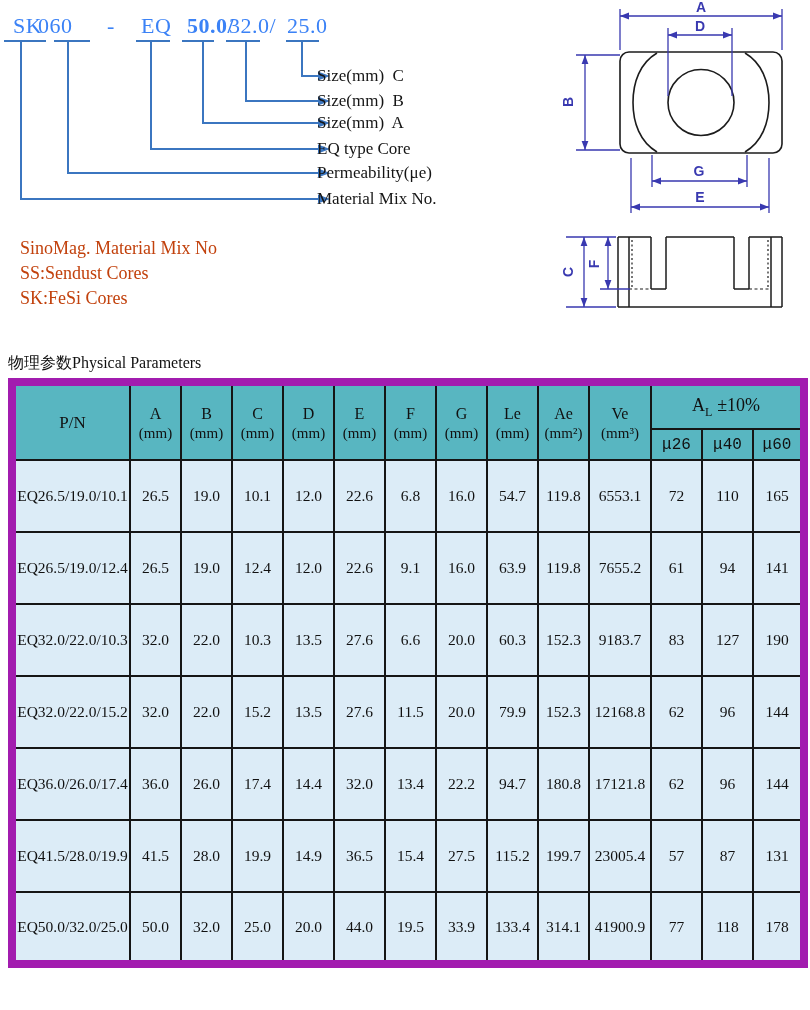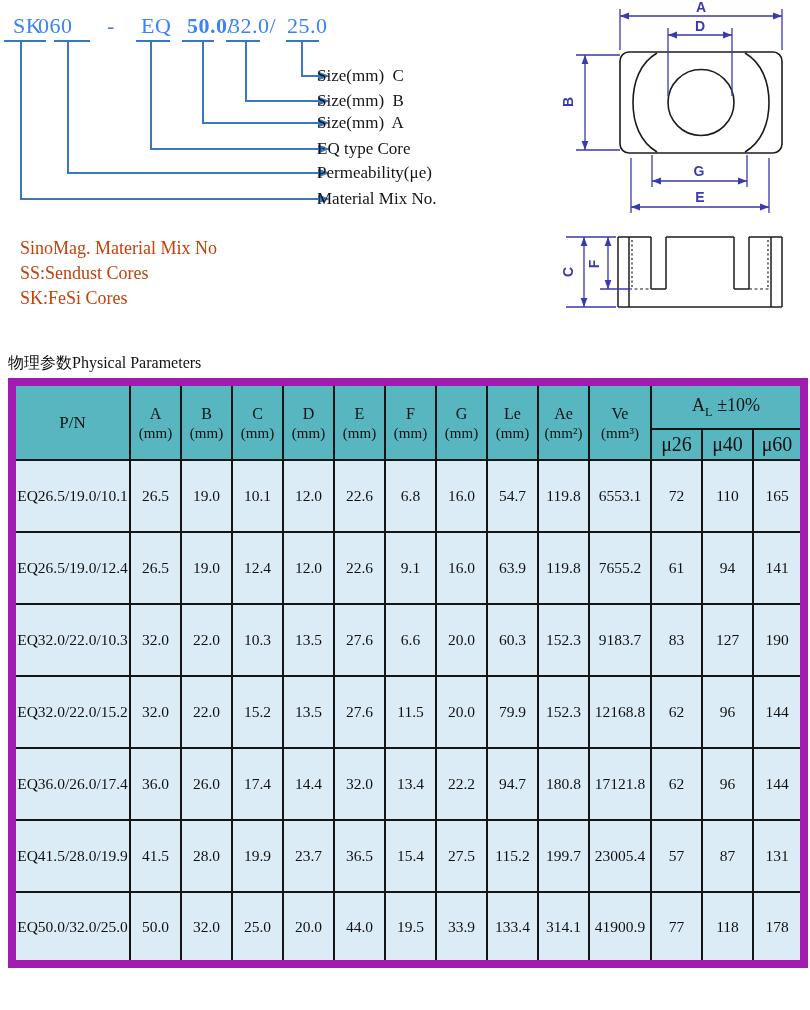--- a/index.html
+++ b/index.html
@@ -30,21 +30,21 @@
   table.params td{background:#dcecf7;font-size:15.5px;}
   tr.hrow1{height:47px;}
   tr.hrow2{height:31px;}
   tr.drow{height:72px;}
   th.pnh{font-size:17px;}
   th.dim .dl{font-size:16px;line-height:20px;}
   th.dim .du{font-size:15px;line-height:18px;}
   th.al{font-size:18px;}
   th.al sub{font-size:12px;}
   th.al .tol{margin-left:5px;}
-  th.mu{font-size:20px;}
+  th.mu{font-size:16px;font-family:Liberation Mono, monospace;}
   td.pn{font-size:14.5px;}
   svg text{font-family:"Liberation Sans", sans-serif;font-weight:bold;font-size:14px;fill:#3939b0;}
 </style>
 </head>
 <body>
 
 <div class="abs" style="left:0;top:0;width:560px;height:230px;">
   <svg width="350" height="215" style="position:absolute;left:0;top:0;">
     <g stroke="#3b76c0" stroke-width="2" fill="none">
       <path d="M4 41 H46 M54 41 H90 M136 41 H170 M182 41 H214 M226 41 H260 M286 41 H319"></path>
@@ -288,21 +288,21 @@
       <td>17121.8</td>
       <td>62</td>
       <td>96</td>
       <td>144</td>
     </tr>
     <tr class="drow">
       <td class="pn">EQ41.5/28.0/19.9</td>
       <td>41.5</td>
       <td>28.0</td>
       <td>19.9</td>
-      <td>23.7</td>
+      <td>14.9</td>
       <td>36.5</td>
       <td>15.4</td>
       <td>27.5</td>
       <td>115.2</td>
       <td>199.7</td>
       <td>23005.4</td>
       <td>57</td>
       <td>87</td>
       <td>131</td>
     </tr>

